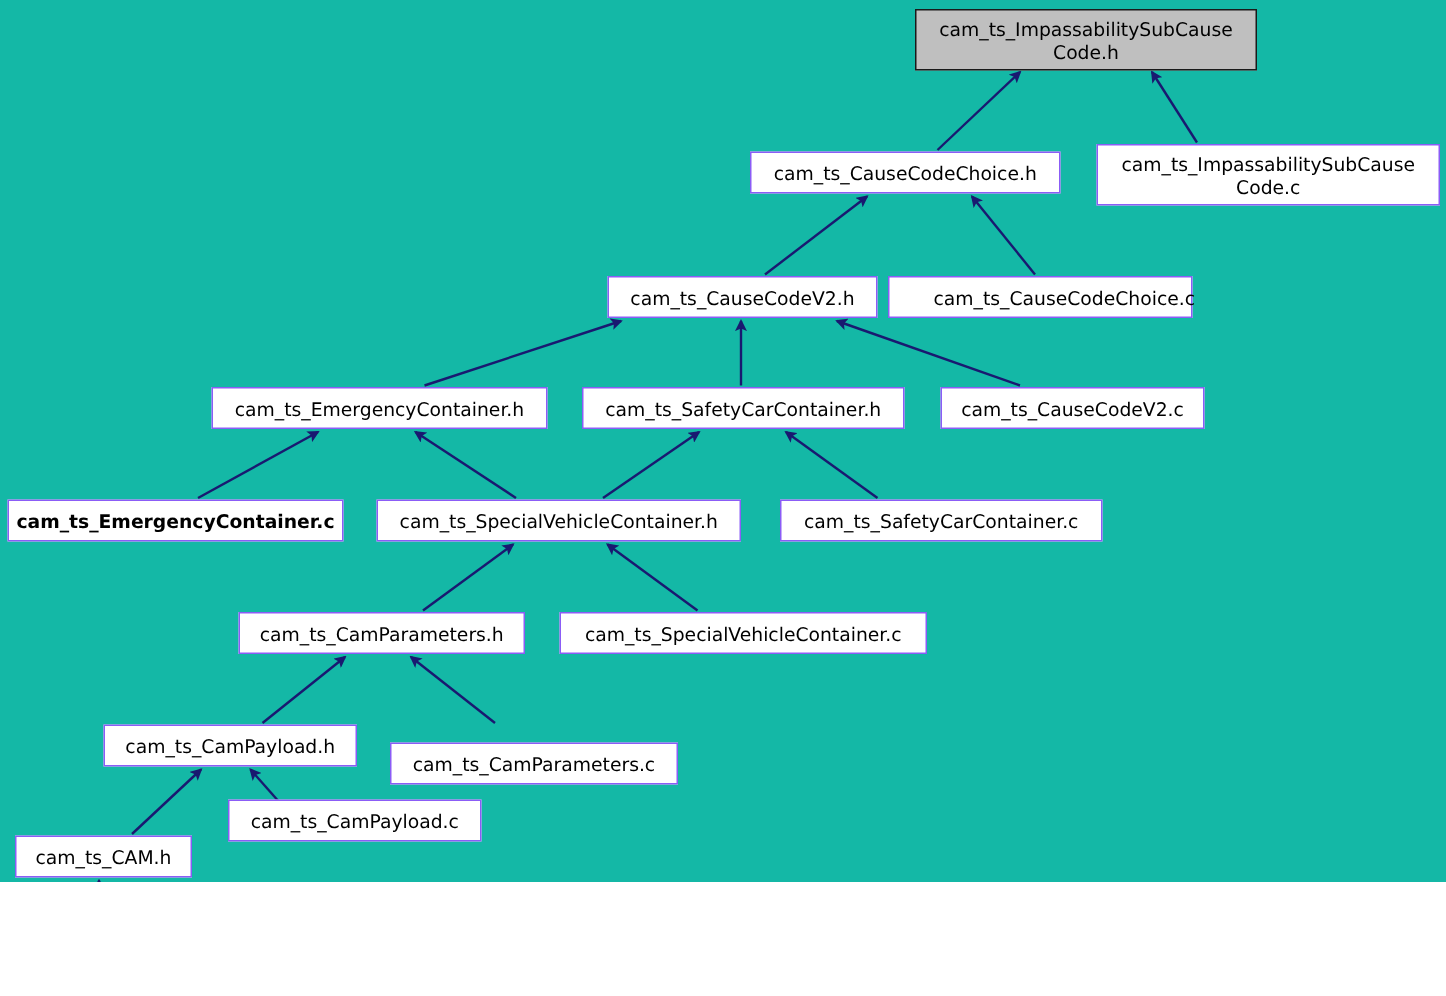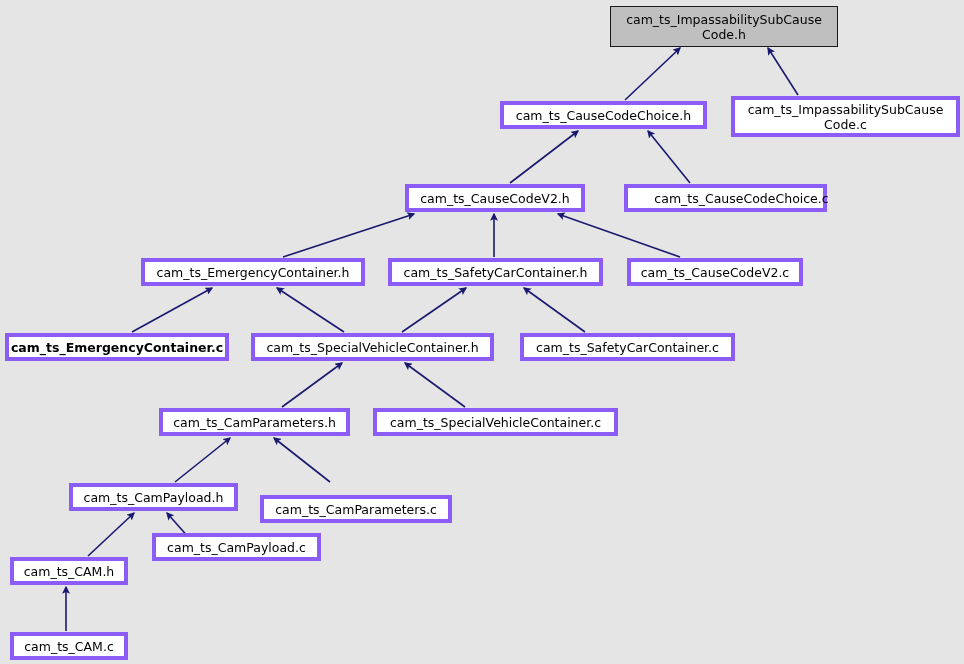--- a/index.html
+++ b/index.html
@@ -1,34 +1,34 @@
 <!DOCTYPE html>
 <html><head>
 <meta charset="utf-8">
 <title>Include dependency graph</title>
 <style>
   html,body{margin:0;padding:0;background:#ffffff;}
   #graph{
     position:relative;
     width:964px;
-    height:664px;
-    background:#e5e5e5;
+    height:588px;
+    background:#14b8a6;
     font-family:"DejaVu Sans","Liberation Sans",sans-serif;
     overflow:hidden;
   }
   #edges{position:absolute;left:0;top:0;width:964px;height:664px;}
   .node{
     position:absolute;
     box-sizing:border-box;
     display:flex;
     align-items:center;
     justify-content:center;
     text-align:center;
     background:#ffffff;
-    border:4px solid #8b5cf6;
+    border:1px solid #8b5cf6;
     color:#000000;
     font-size:12.5px;
     line-height:15px;
     letter-spacing:0px;
     white-space:pre-line;
     z-index:2;
   }
   .node.root{
     background:#bfbfbf;
     border:1px solid #1a1a1a;
@@ -63,21 +63,21 @@
       <line x1="205" y1="556" x2="167" y2="513" stroke="#191970" stroke-width="1.6" marker-end="url(#arrowhead)"></line>
       <line x1="66" y1="631" x2="66" y2="587" stroke="#191970" stroke-width="1.6" marker-end="url(#arrowhead)"></line>
     </svg>
   <div id="nodes-layer">
       <div class="node root" style="left: 610px; top: 6px; width: 228px; height: 41px;">cam_ts_ImpassabilitySubCause
 Code.h</div>
       <div class="node" style="left: 500px; top: 101px; width: 207px; height: 28px;">cam_ts_CauseCodeChoice.h</div>
       <div class="node" style="left: 731px; top: 96px; width: 229px; height: 41px;">cam_ts_ImpassabilitySubCause
 Code.c</div>
       <div class="node" style="left: 405px; top: 184px; width: 180px; height: 28px; text-align: right;">cam_ts_CauseCodeV2.h</div>
-      <div class="node" style="left: 624px; top: 184px; width: 203px; height: 28px; padding-left: 32px;">cam_ts_CauseCodeChoice.c</div>
+      <div class="node" style="left: 592px; top: 184px; width: 203px; height: 28px; padding-left: 32px;">cam_ts_CauseCodeChoice.c</div>
       <div class="node" style="left: 141px; top: 258px; width: 224px; height: 28px;">cam_ts_EmergencyContainer.h</div>
       <div class="node" style="left: 388px; top: 258px; width: 215px; height: 28px;">cam_ts_SafetyCarContainer.h</div>
       <div class="node" style="left: 627px; top: 258px; width: 176px; height: 28px;">cam_ts_CauseCodeV2.c</div>
       <div class="node" style="left: 5px; top: 333px; width: 224px; height: 28px; font-weight: bold;">cam_ts_EmergencyContainer.c</div>
       <div class="node" style="left: 251px; top: 333px; width: 243px; height: 28px;">cam_ts_SpecialVehicleContainer.h</div>
       <div class="node" style="left: 520px; top: 333px; width: 215px; height: 28px;">cam_ts_SafetyCarContainer.c</div>
       <div class="node" style="left: 159px; top: 408px; width: 191px; height: 28px;">cam_ts_CamParameters.h</div>
       <div class="node" style="left: 373px; top: 408px; width: 245px; height: 28px;">cam_ts_SpecialVehicleContainer.c</div>
       <div class="node" style="left: 69px; top: 483px; width: 169px; height: 28px;">cam_ts_CamPayload.h</div>
       <div class="node" style="left: 260px; top: 483px; width: 192px; height: 28px; margin-top: 12px;">cam_ts_CamParameters.c</div>

